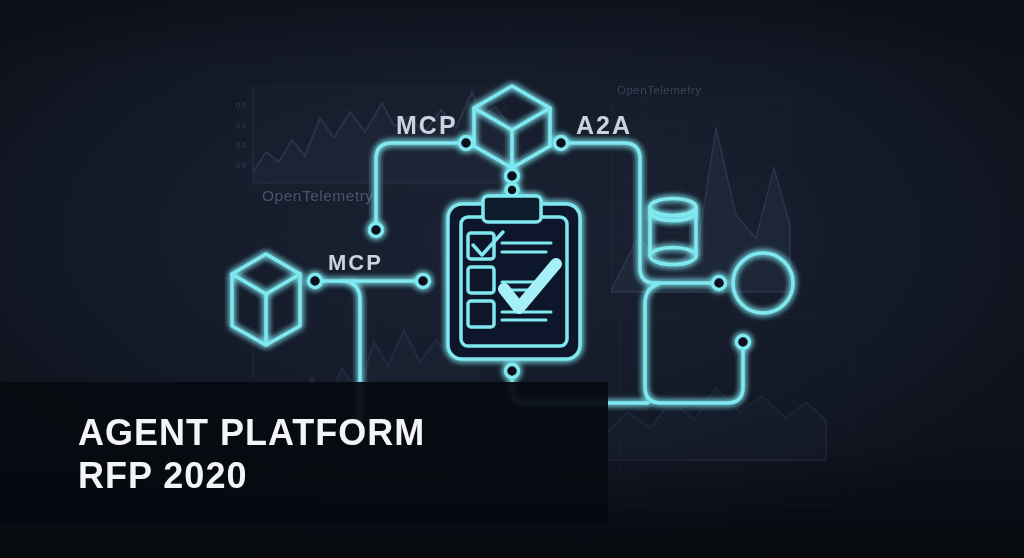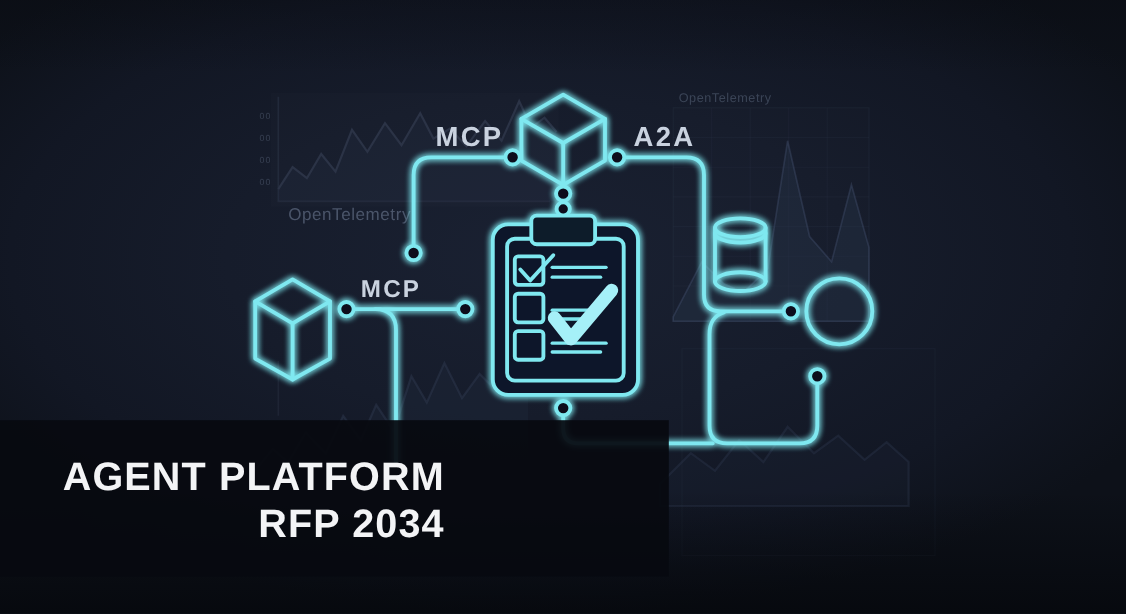--- a/index.html
+++ b/index.html
@@ -20,21 +20,21 @@
   .wm-right{left:617px;top:84px;font-size:11.5px;color:rgba(125,140,165,.36);}
   .tick{position:absolute;z-index:2;font-size:8px;color:rgba(125,140,165,.32);letter-spacing:1px;}
   .proto-label{position:absolute;z-index:4;color:#c9d2df;font-weight:700;letter-spacing:2px;}
   .lbl-mcp-top{left:396px;top:111px;font-size:25px;}
   .lbl-a2a{left:576px;top:111px;font-size:25px;}
   .lbl-mcp-left{left:328px;top:250px;font-size:22px;}
   .banner{
     position:absolute;z-index:6;left:0;top:382px;width:608px;height:142px;
     background:rgba(7,10,16,.94);
   }
-  .banner .titles{position:absolute;left:57px;top:29px;text-align:right;}
+  .banner .titles{position:absolute;left:78px;top:29px;}
   .title-line{
     color:#f3f4f6;font-size:36px;font-weight:700;line-height:43px;
     letter-spacing:1px;white-space:nowrap;
   }
 </style>
 </head>
 <body>
 
 <div class="stage">
 
@@ -161,17 +161,17 @@
     </g>
   </svg>
 
   <div class="proto-label lbl-mcp-top">MCP</div>
   <div class="proto-label lbl-a2a">A2A</div>
   <div class="proto-label lbl-mcp-left">MCP</div>
 
   <div class="banner">
     <div class="titles">
       <div class="title-line">AGENT PLATFORM</div>
-      <div class="title-line">RFP 2034</div>
+      <div class="title-line">RFP 2020</div>
     </div>
   </div>
 
 </div>
 
 </body></html>

